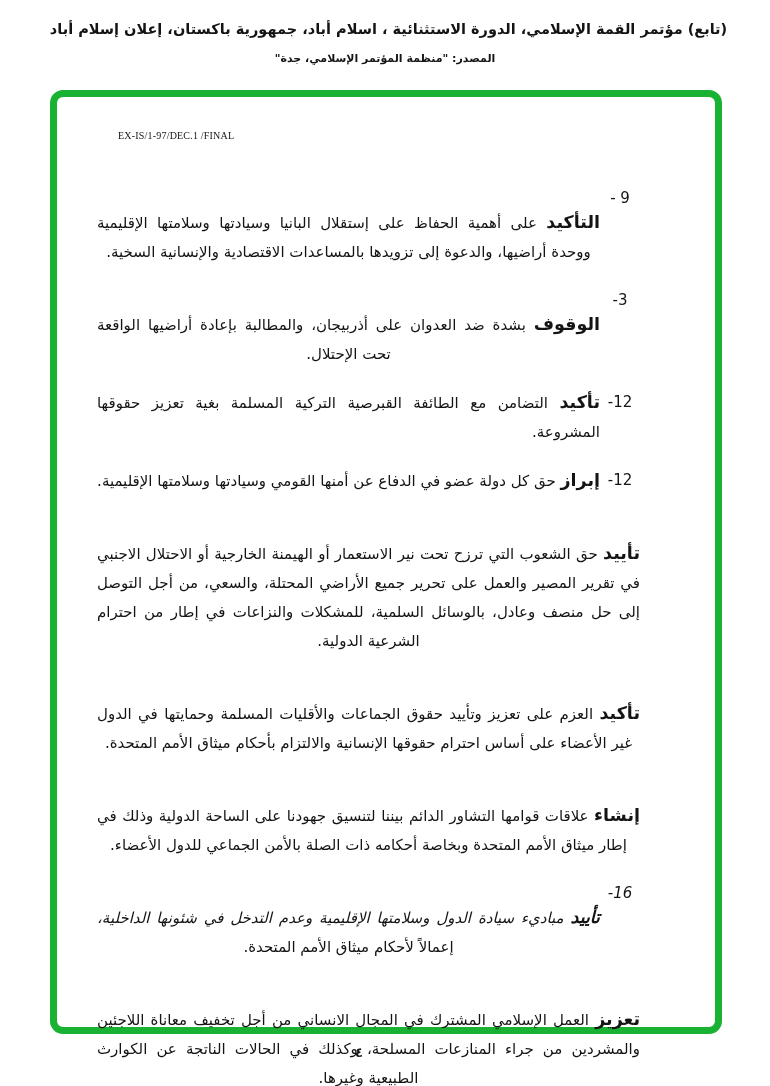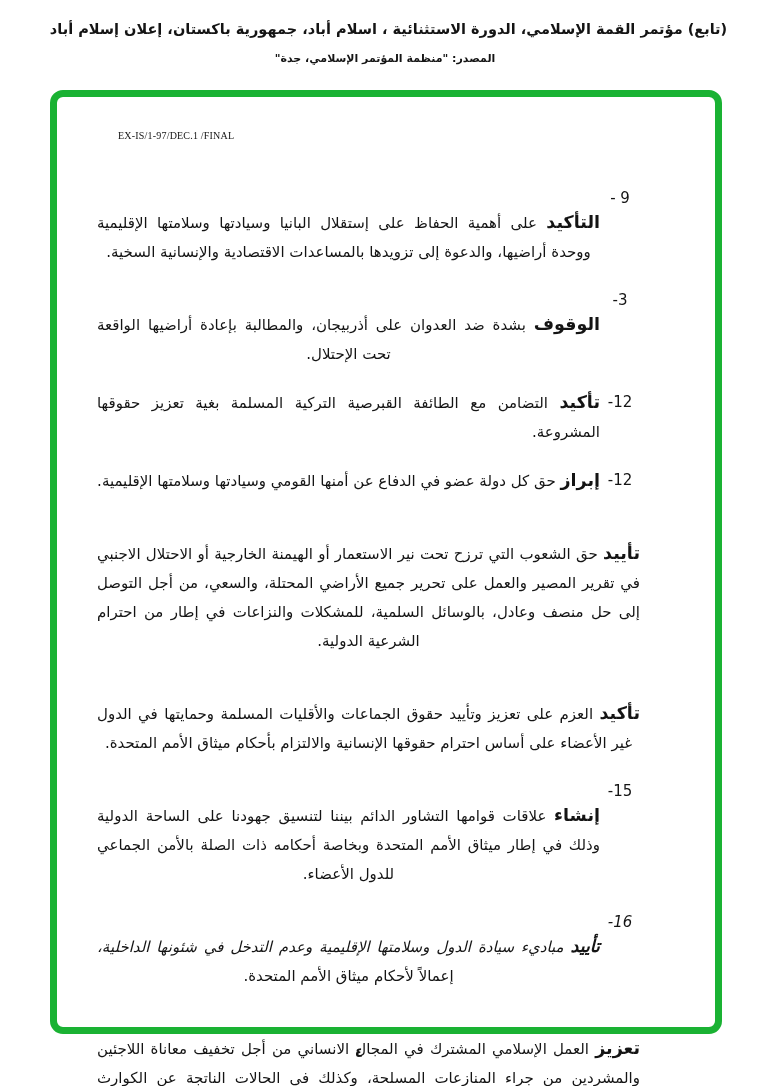--- a/index.html
+++ b/index.html
@@ -75,21 +75,20 @@
       <div class="marker">-12</div>
       <div class="body last-right"><span class="lead">إبراز</span> حق كل دولة عضو في الدفاع عن أمنها القومي وسيادتها وسلامتها الإقليمية.</div>
     </div>
     <div class="para">
       <div class="body last-center"><span class="lead">تأييد</span> حق الشعوب التي ترزح تحت نير الاستعمار أو الهيمنة الخارجية أو الاحتلال الاجنبي في تقرير المصير والعمل على تحرير جميع الأراضي المحتلة، والسعي، من أجل التوصل إلى حل منصف وعادل، بالوسائل السلمية، للمشكلات والنزاعات في إطار من احترام الشرعية الدولية.</div>
     </div>
     <div class="para">
       <div class="body last-center"><span class="lead">تأكيد</span> العزم على تعزيز وتأييد حقوق الجماعات والأقليات المسلمة وحمايتها في الدول غير الأعضاء على أساس احترام حقوقها الإنسانية والالتزام بأحكام ميثاق الأمم المتحدة.</div>
     </div>
     <div class="para">
-      <div class="marker">-15</div>
       <div class="body last-center"><span class="lead">إنشاء</span> علاقات قوامها التشاور الدائم بيننا لتنسيق جهودنا على الساحة الدولية وذلك في إطار ميثاق الأمم المتحدة وبخاصة أحكامه ذات الصلة بالأمن الجماعي للدول الأعضاء.</div>
     </div>
     <div class="para italic">
       <div class="marker">-16</div>
       <div class="body last-center"><span class="lead">تأييد</span> مباديء سيادة الدول وسلامتها الإقليمية وعدم التدخل في شئونها الداخلية،<span class="upright"> إعمالاً لأحكام ميثاق الأمم المتحدة.</span></div>
     </div>
     <div class="para">
       <div class="body last-center"><span class="lead">تعزيز</span> العمل الإسلامي المشترك في المجال الانساني من أجل تخفيف معاناة اللاجئين والمشردين من جراء المنازعات المسلحة، وكذلك في الحالات الناتجة عن الكوارث الطبيعية وغيرها.</div>
     </div>
   </div>

